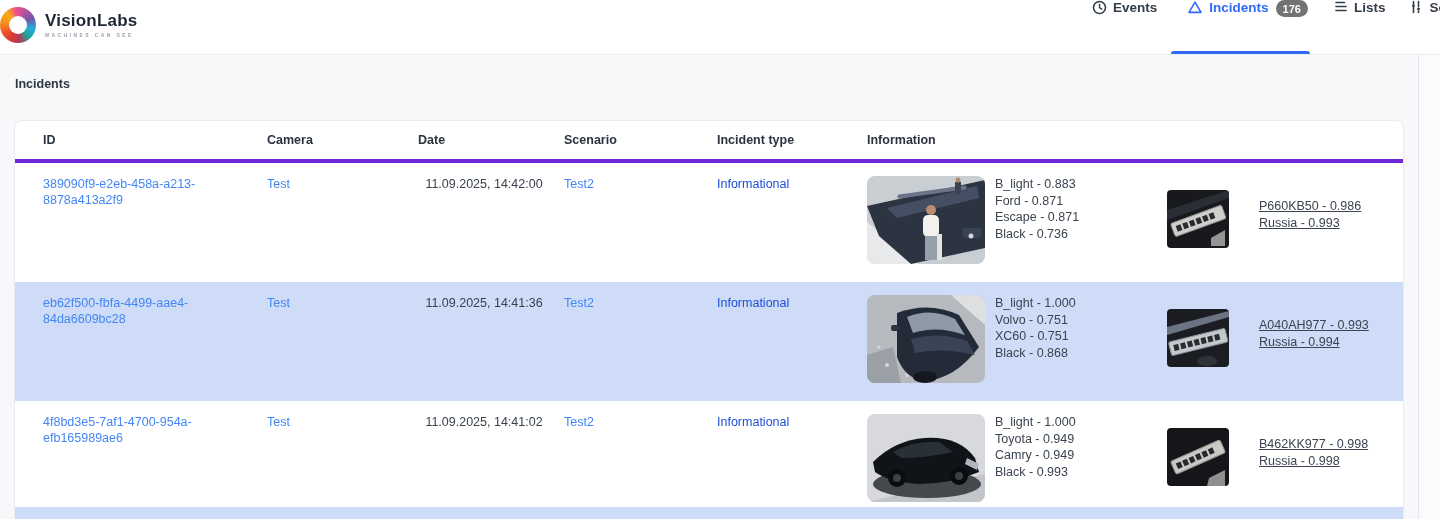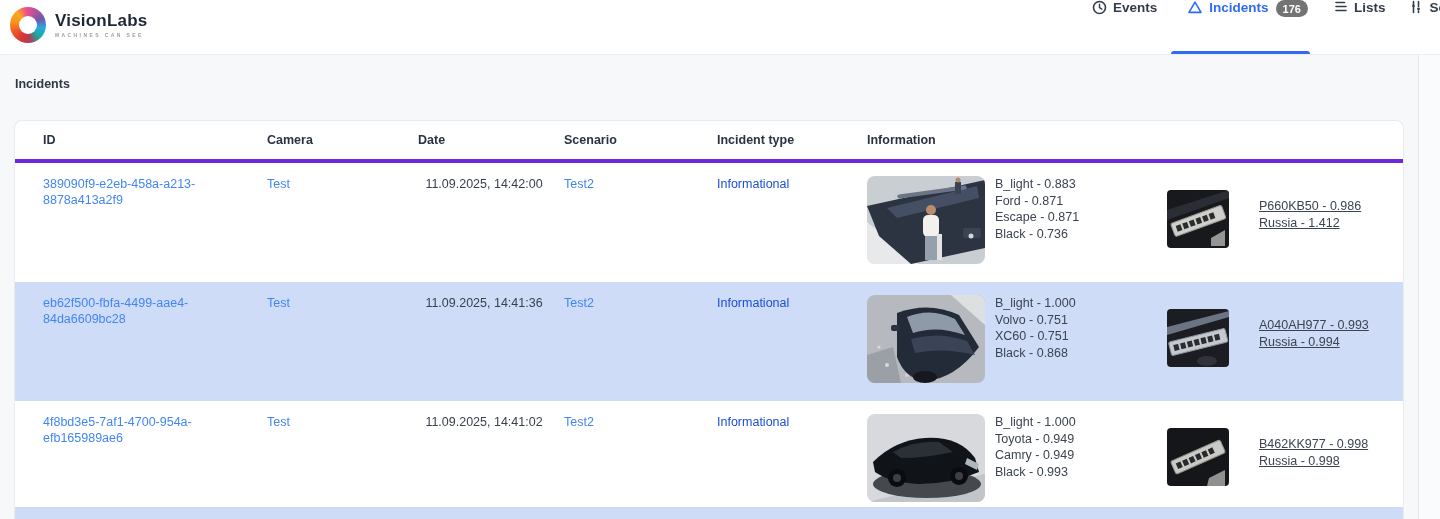--- a/index.html
+++ b/index.html
@@ -1,21 +1,21 @@
 <!DOCTYPE html>
 <html><head>
 <meta charset="utf-8">
 <style>
   html,body{margin:0;padding:0;}
   body{width:1440px;height:519px;overflow:hidden;font-family:"Liberation Sans",sans-serif;background:#f7f8fa;}
   .viewport{position:relative;width:1440px;height:519px;overflow:hidden;}
 
   
   .topbar{position:absolute;left:0;top:0;width:1440px;height:54px;background:#ffffff;border-bottom:1px solid #eceef2;overflow:hidden;z-index:5;}
-  .brand{position:absolute;left:10px;top:7px;display:flex;align-items:center;cursor:pointer;}
+  .brand{position:absolute;left:0;top:7px;display:flex;align-items:center;cursor:pointer;}
   .logo-ring{width:36px;height:36px;border-radius:50%;position:relative;flex:0 0 auto;
     background:conic-gradient(from 210deg,#d93a30,#f05a28,#f7941d,#f9a81b,#ee4d90,#b0539f,#6f5aa8,#2aa9e0,#19a89d,#b43a56,#d93a30);}
   .logo-ring::after{content:"";position:absolute;left:9px;top:9px;width:18px;height:18px;border-radius:50%;background:#ffffff;}
   .brand-text{margin-left:9px;display:flex;flex-direction:column;}
   .brand-name{font-size:17px;font-weight:700;color:#1e2735;letter-spacing:.2px;line-height:18px;}
   .brand-tagline{font-size:5px;letter-spacing:2.4px;color:#9aa1ab;margin-top:2px;font-weight:700;}
 
   .nav{position:absolute;left:1092px;top:0;height:54px;display:flex;align-items:stretch;}
   .nav-item{position:relative;display:flex;align-items:flex-start;height:54px;font-size:13.5px;font-weight:700;color:#333d4a;cursor:pointer;white-space:nowrap;}
   .nav-item .nicon{display:flex;align-items:center;margin-right:6px;}
@@ -179,21 +179,21 @@
               <rect x="22" y="28" width="5" height="6" fill="#2a2c2e"></rect>
               <rect x="29" y="28" width="5" height="6" fill="#2a2c2e"></rect>
               <rect x="36" y="28" width="5" height="6" fill="#2a2c2e"></rect>
               <rect x="43" y="28" width="5" height="6" fill="#2a2c2e"></rect>
             </g>
             <polygon points="44,48 58,40 58,56 44,56" fill="#caccc7" opacity="0.7"></polygon>
           </svg>
         </div>
         <div class="plate-text">
           <div>P660KB50 - 0.986</div>
-          <div>Russia - 1.412</div>
+          <div>Russia - 0.993</div>
         </div>
       </div>
     </div>
 
     <div class="trow incident-row highlighted">
       <div></div>
       <div class="cell">
         <a class="id-link">
           <span>eb62f500-fbfa-4499-aae4-</span><br>
           <span>84da6609bc28</span>

